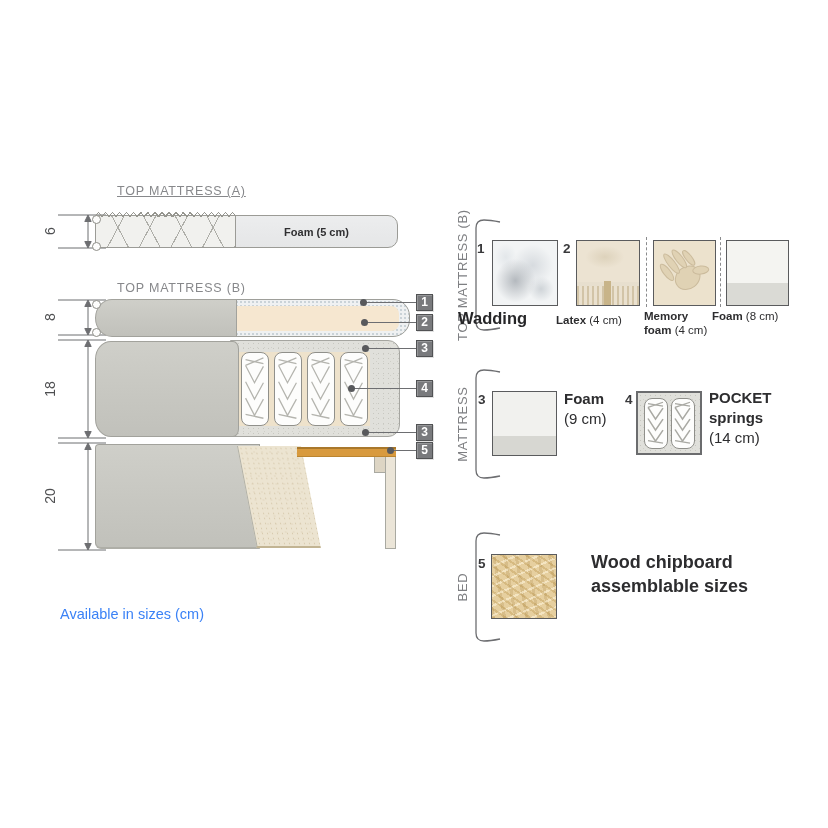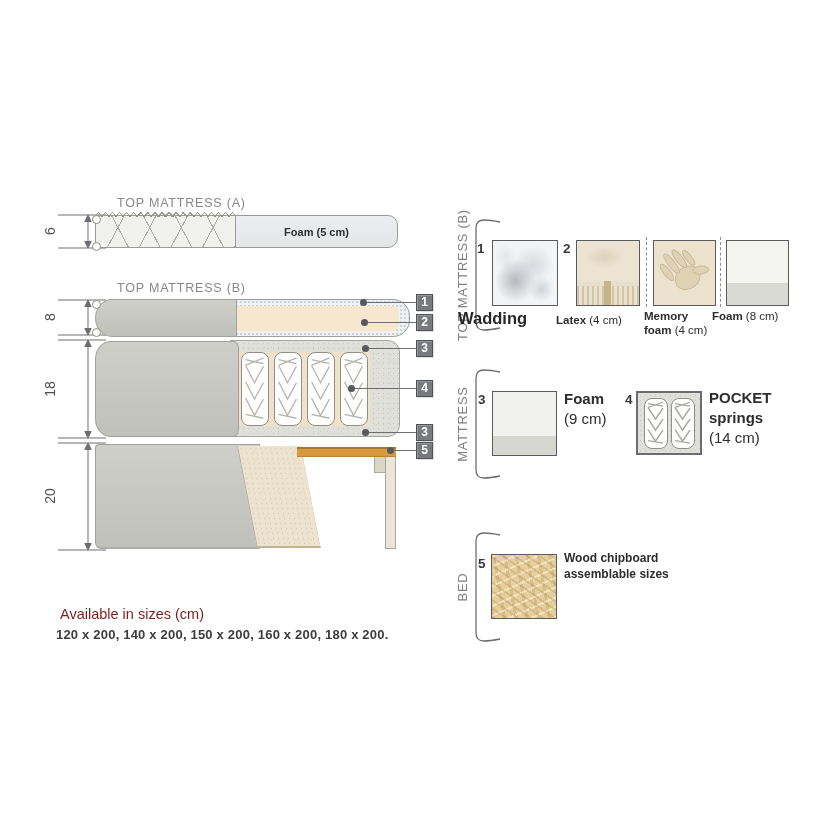--- a/index.html
+++ b/index.html
@@ -42,21 +42,21 @@
           transform:rotate(-90deg);}
   
   .vlabel{position:absolute;height:16px;color:#7e7f82;font-size:13px;letter-spacing:0.7px;
           text-align:center;white-space:nowrap;transform:rotate(-90deg);}
   .limg{position:absolute;border:1px solid #5a5b5d;box-sizing:border-box;}
   .lnum{position:absolute;font-weight:bold;font-size:13.5px;color:#39393b;}
   .llabel-c{position:absolute;font-size:11.5px;color:#2d2d2f;line-height:1.25;}
   .llabel-s{position:absolute;font-size:15px;color:#2d2d2f;line-height:1.32;}
   .b{font-weight:bold;}
   .dash-sep{position:absolute;width:0;border-left:1.5px dashed #8a8b8d;}
-  .footer-title{position:absolute;font-size:14.5px;color:#7f1d1d;text-align:center;}
+  .footer-title{position:absolute;font-size:14.5px;color:#3b82f6;text-align:center;}
   .footer-sizes{position:absolute;font-size:13px;font-weight:600;color:#3c3c3e;letter-spacing:0.2px;}
   svg{display:block;}
 </style>
 </head>
 <body>
 
 <div class="canvas">
 
   <div>
 
@@ -86,21 +86,21 @@
         <line x1="50" y1="250" x2="50" y2="353"></line>
         <path d="M50 248 l-3.2 6.5 h6.4 z"></path>
           <path d="M50 355 l-3.2 -6.5 h6.4 z"></path>
       </g>
     </svg>
     <div class="dimnum" style="left:35px;top:223px;">6</div>
     <div class="dimnum" style="left:35px;top:309px;">8</div>
     <div class="dimnum" style="left:35px;top:381px;">18</div>
     <div class="dimnum" style="left:35px;top:488px;">20</div>
 
-    <div class="sec-title" style="left:117px;top:196px;">TOP MATTRESS (A)</div>
+    <div class="sec-title" style="left:117px;top:184px;text-decoration:underline;">TOP MATTRESS (A)</div>
     <div class="abs crosshatch" style="left:95px;top:215px;width:141px;height:33px;"></div>
     <div class="abs zigzag" style="left:95px;top:212px;width:141px;height:5px;"></div>
     <div class="abs foam-box" style="left:235px;top:215px;width:163px;height:33px;">
       <span>Foam (5 cm)</span>
     </div>
     <div class="pipe-dot" style="left:92px;top:215px;"></div>
     <div class="pipe-dot" style="left:92px;top:242px;"></div>
 
     <div class="sec-title" style="left:117px;top:281px;">TOP MATTRESS (B)</div>
     <div class="abs wad-strip" style="left:230px;top:299px;width:180px;height:38px;border:1px solid #9e9f9a;border-radius:0 17px 17px 0;"></div>
@@ -246,22 +246,21 @@
     <div class="vlabel" style="left:438px;top:579px;width:50px;">BED</div>
     <svg class="abs" style="left:474px;top:532px;" width="28" height="110" viewBox="0 0 28 110">
       <path d="M26 3 Q16 1 10 1 Q2 1 2 9 L2 101 Q2 109 10 109 Q16 109 26 107" stroke="#6d6e71" stroke-width="1.3" fill="none"></path>
     </svg>
 
     <div class="lnum" style="left:478px;top:556px;">5</div>
     <div class="limg" style="left:491px;top:554px;width:66px;height:65px;background-color:#e6cf9f;
          background-image:repeating-linear-gradient(35deg,rgba(176,136,58,0.30) 0 2px,rgba(0,0,0,0) 2px 7px),
                           repeating-linear-gradient(-24deg,rgba(255,246,222,0.55) 0 2px,rgba(0,0,0,0) 2px 9px),
                           repeating-linear-gradient(80deg,rgba(150,110,40,0.18) 0 3px,rgba(0,0,0,0) 3px 11px);"></div>
-    <div class="llabel-s" style="left:564px;top:551px;font-size:12px;">
+    <div class="llabel-s" style="left:591px;top:551px;font-size:18px;">
       <span class="b">Wood chipboard</span><br>
       <span class="b">assemblable sizes</span>
     </div>
   </div>
 
   <div class="footer-title" style="left:60px;top:606px;">Available in sizes (cm)</div>
-  <div class="footer-sizes" style="left:56px;top:627px;">120 x 200, 140 x 200, 150 x 200, 160 x 200, 180 x 200.</div>
 
 </div>
 
 </body></html>

